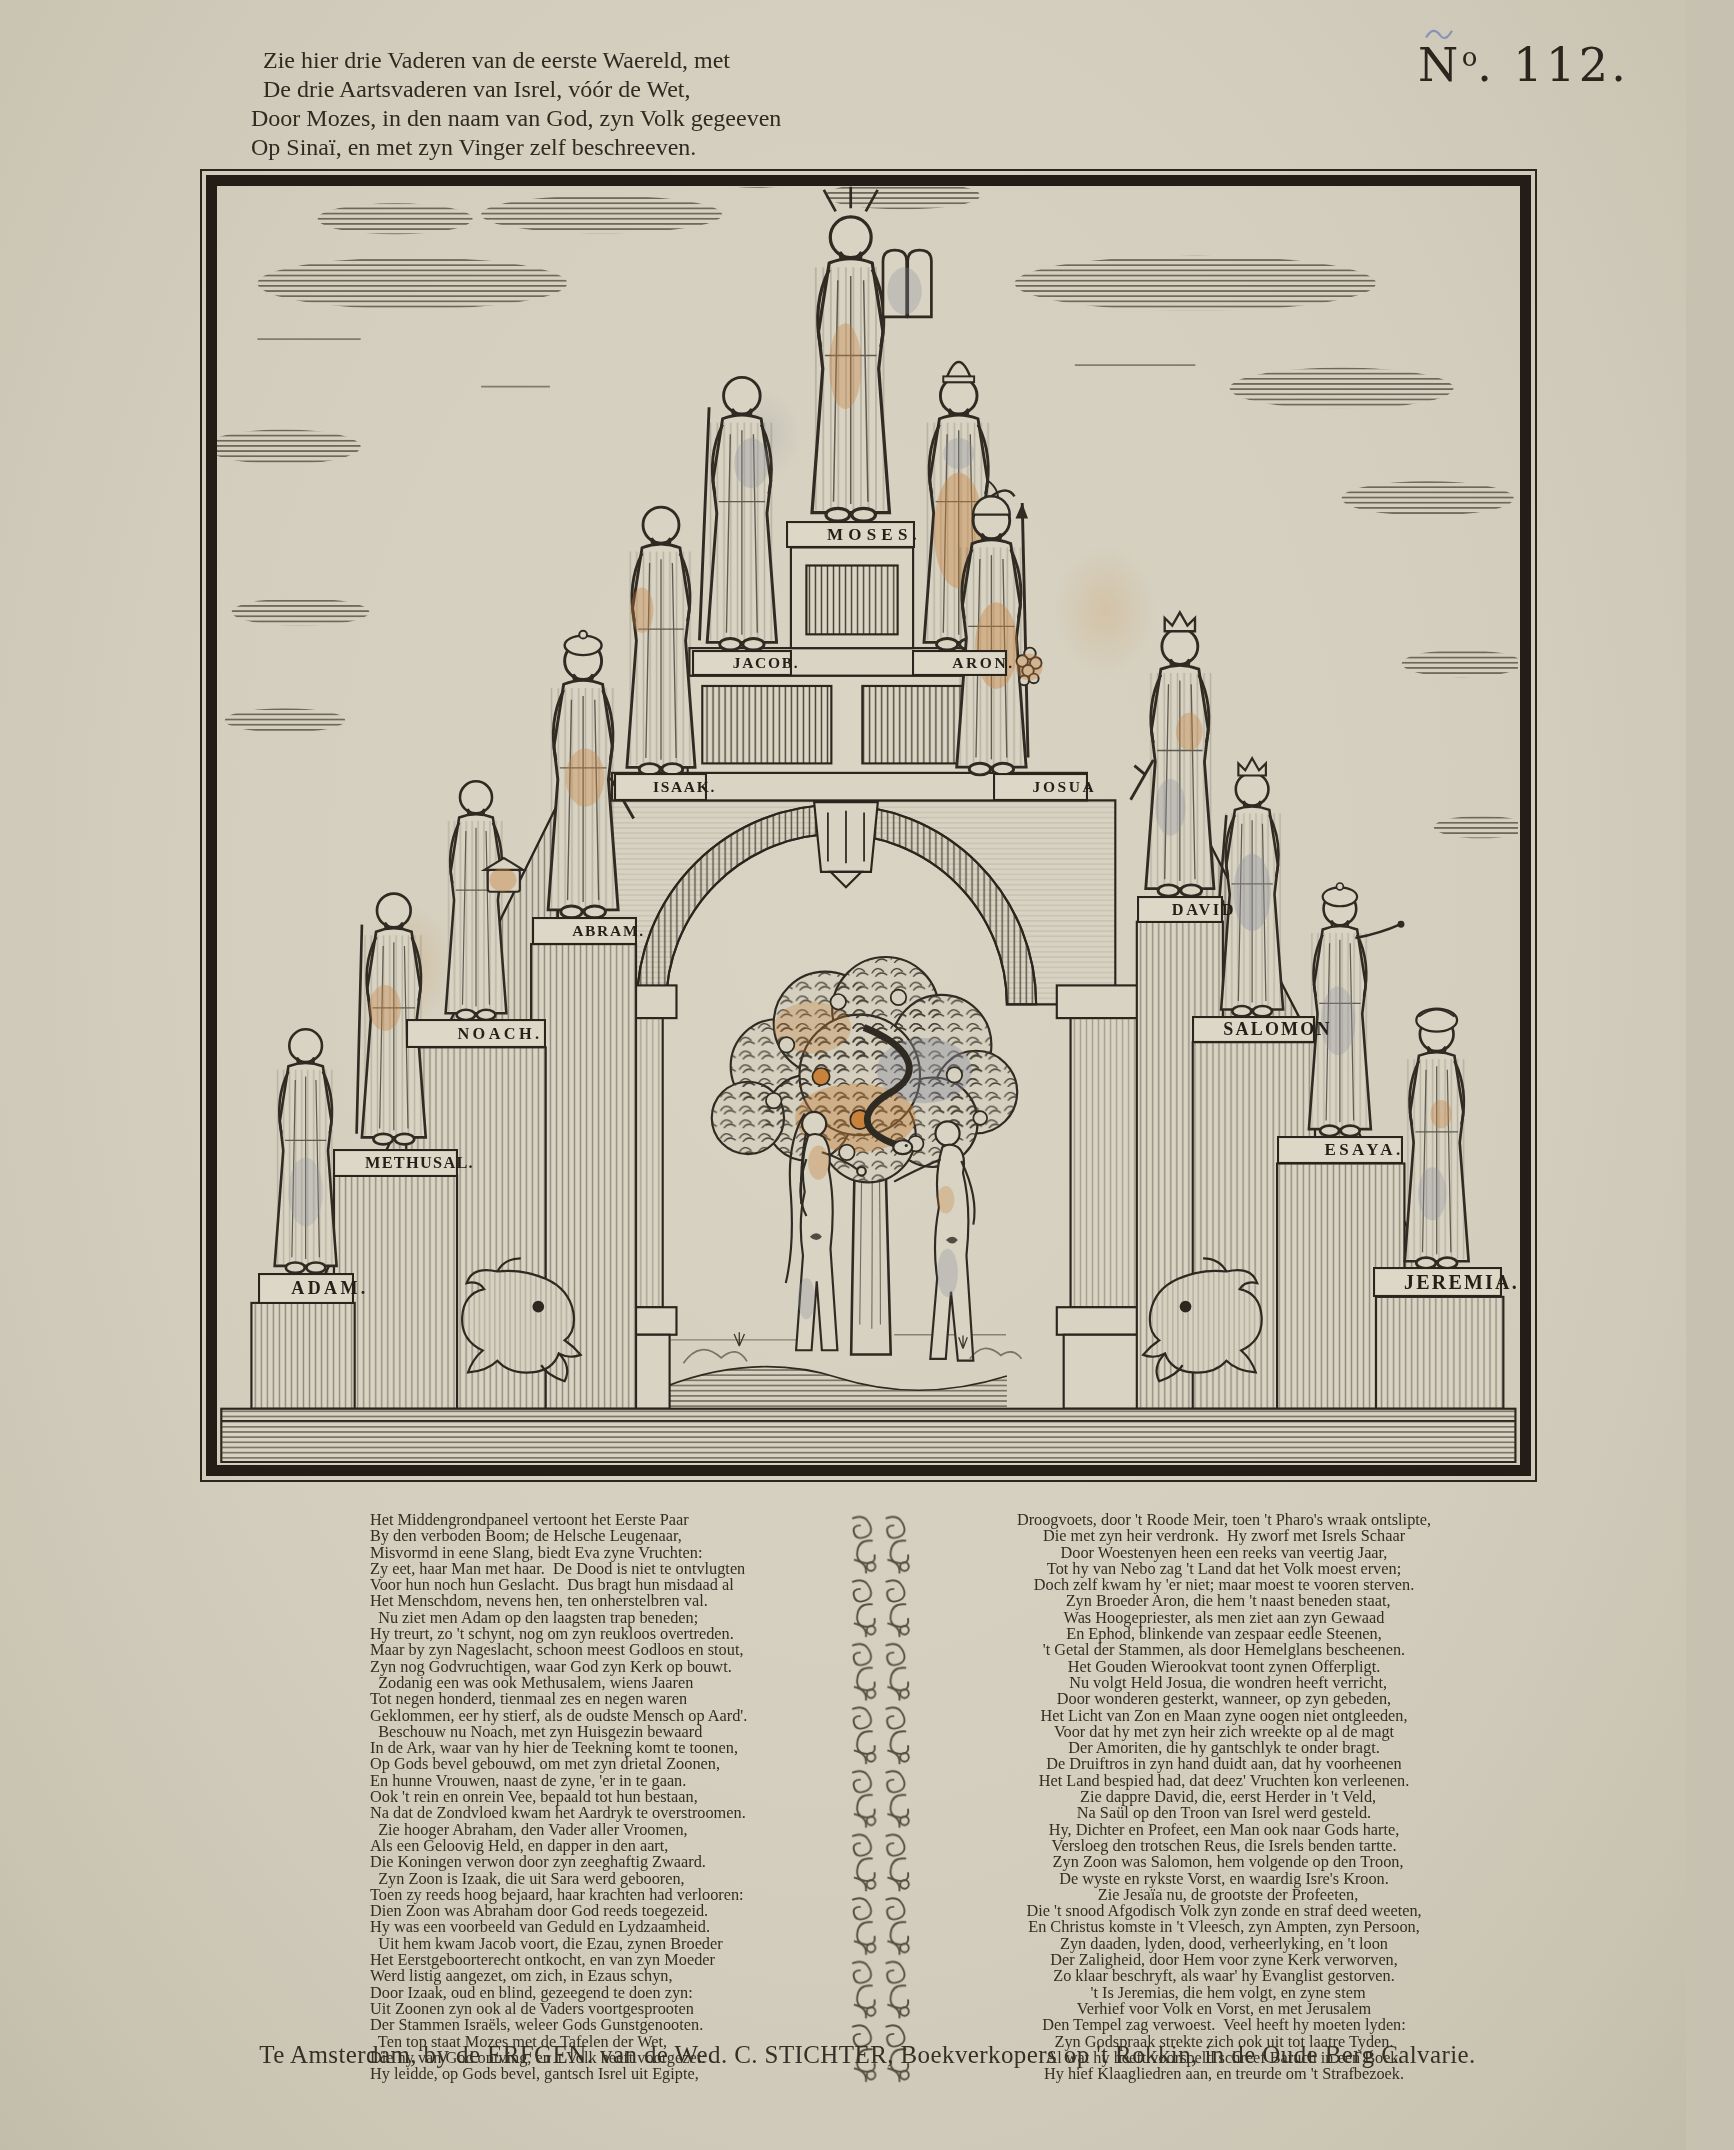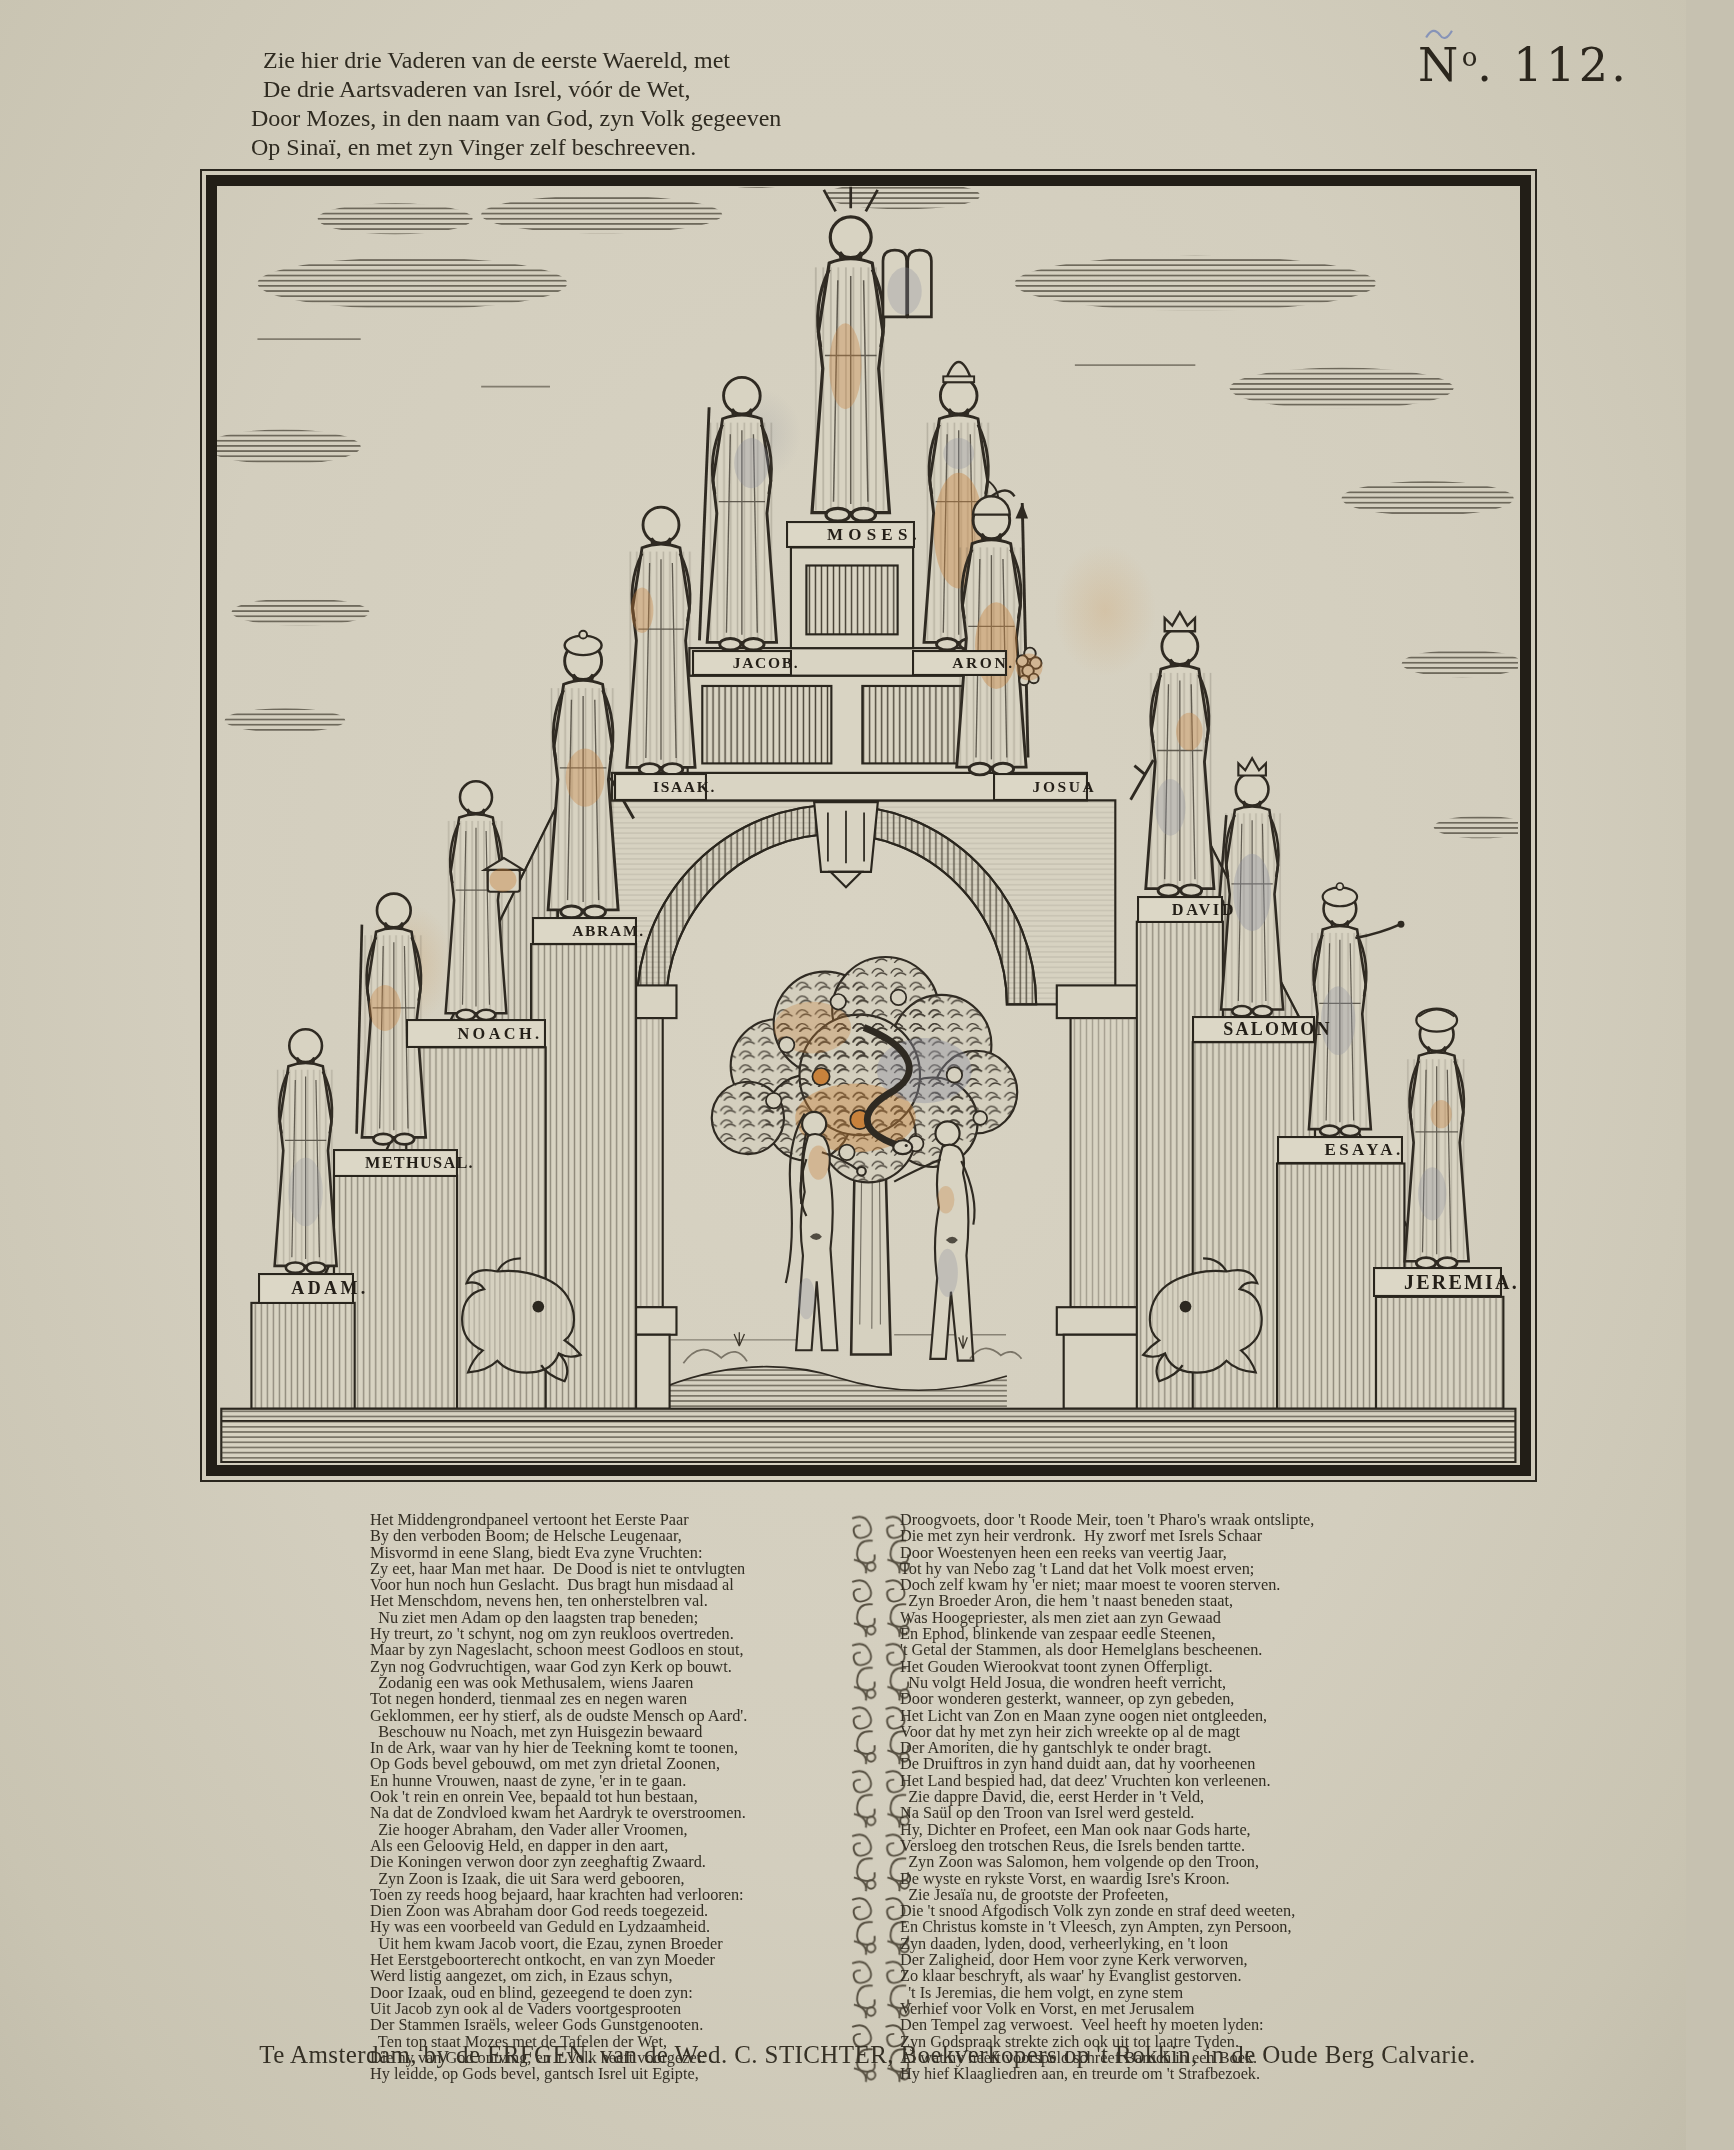--- a/index.html
+++ b/index.html
@@ -21,21 +21,21 @@
   .engraving-content{position:absolute;inset:0;}
   .engraving-content svg{position:absolute;left:0;top:0;}
   #plaques{position:absolute;left:0;top:0;width:1735px;height:2151px;pointer-events:none;}
   .plaque{position:absolute;display:flex;align-items:center;justify-content:center;
         background:#dcd7c6;border:2.2px solid #29251d;box-sizing:border-box;
         font-family:"Liberation Serif", serif;font-weight:bold;color:#241f18;
         box-shadow:inset 0 0 0 0.9px #cfcab9;padding-left:48px;}
   .poem{position:absolute;top:1512px;font-size:16.3px;line-height:16.3px;color:#332e24;}
   .poem .line{white-space:pre;}
   #poem-left{left:370px;width:508px;}
-  #poem-right{left:900px;width:516px;}
+  #poem-right{left:966px;width:516px;text-align:center;}
   .ornament{position:absolute;left:847px;top:1511px;width:67px;height:575px;}
   .imprint{position:absolute;left:0;top:2041px;width:1735px;text-align:center;
         font-size:25px;letter-spacing:0.4px;color:#353025;}
   .stain{position:absolute;pointer-events:none;}
   .s1{left:344px;top:878px;width:129px;height:172px;background:radial-gradient(closest-side,rgba(195,125,45,.20),transparent 70%);}
   .s2{left:258px;top:1248px;width:103px;height:120px;background:radial-gradient(closest-side,rgba(195,125,45,.16),transparent 70%);}
   .s3{left:1032px;top:516px;width:146px;height:189px;background:radial-gradient(closest-side,rgba(200,130,50,.18),transparent 70%);}
   .s4{left:706px;top:370px;width:112px;height:129px;background:radial-gradient(closest-side,rgba(120,125,145,.18),transparent 70%);}
 </style>
 </head>
@@ -404,21 +404,21 @@
       <div class="line">Als een Geloovig Held, en dapper in den aart,</div>
       <div class="line">Die Koningen verwon door zyn zeeghaftig Zwaard.</div>
       <div class="line">  Zyn Zoon is Izaak, die uit Sara werd gebooren,</div>
       <div class="line">Toen zy reeds hoog bejaard, haar krachten had verlooren:</div>
       <div class="line">Dien Zoon was Abraham door God reeds toegezeid.</div>
       <div class="line">Hy was een voorbeeld van Geduld en Lydzaamheid.</div>
       <div class="line">  Uit hem kwam Jacob voort, die Ezau, zynen Broeder</div>
       <div class="line">Het Eerstgeboorterecht ontkocht, en van zyn Moeder</div>
       <div class="line">Werd listig aangezet, om zich, in Ezaus schyn,</div>
       <div class="line">Door Izaak, oud en blind, gezeegend te doen zyn:</div>
-      <div class="line">Uit Jacob zyn ook al de Vaders voortgesprooten</div>
+      <div class="line">Uit Zoonen zyn ook al de Vaders voortgesprooten</div>
       <div class="line">Der Stammen Israëls, weleer Gods Gunstgenooten.</div>
       <div class="line">  Ten top staat Mozes met de Tafelen der Wet,</div>
       <div class="line">Die hy van God ontving, en 't Volk heeft voorgezet:</div>
       <div class="line">Hy leidde, op Gods bevel, gantsch Isrel uit Egipte,</div>
     </div>
 
   <div class="ornament">
     <svg width="67" height="575" viewBox="0 0 78 668">
       <defs>
         <pattern id="orn" width="39" height="74" patternUnits="userSpaceOnUse">

